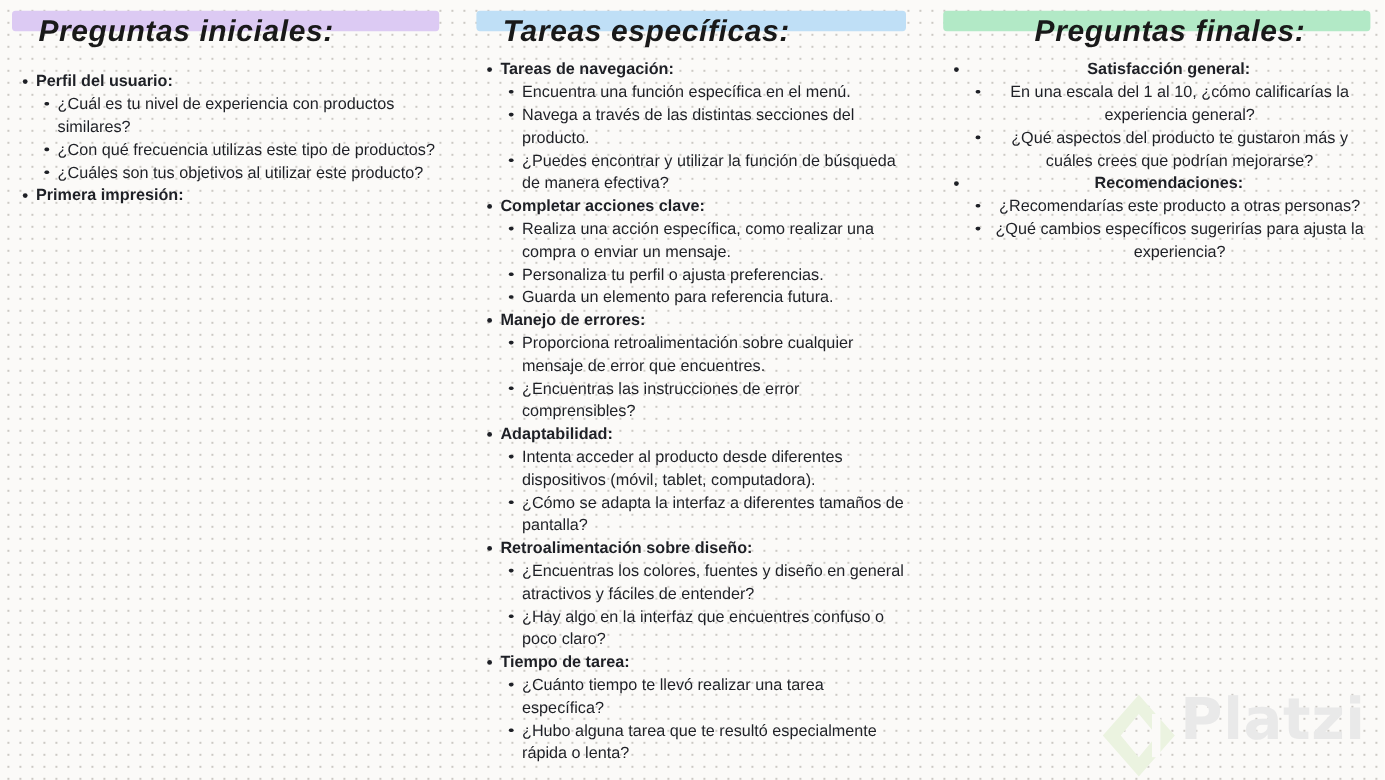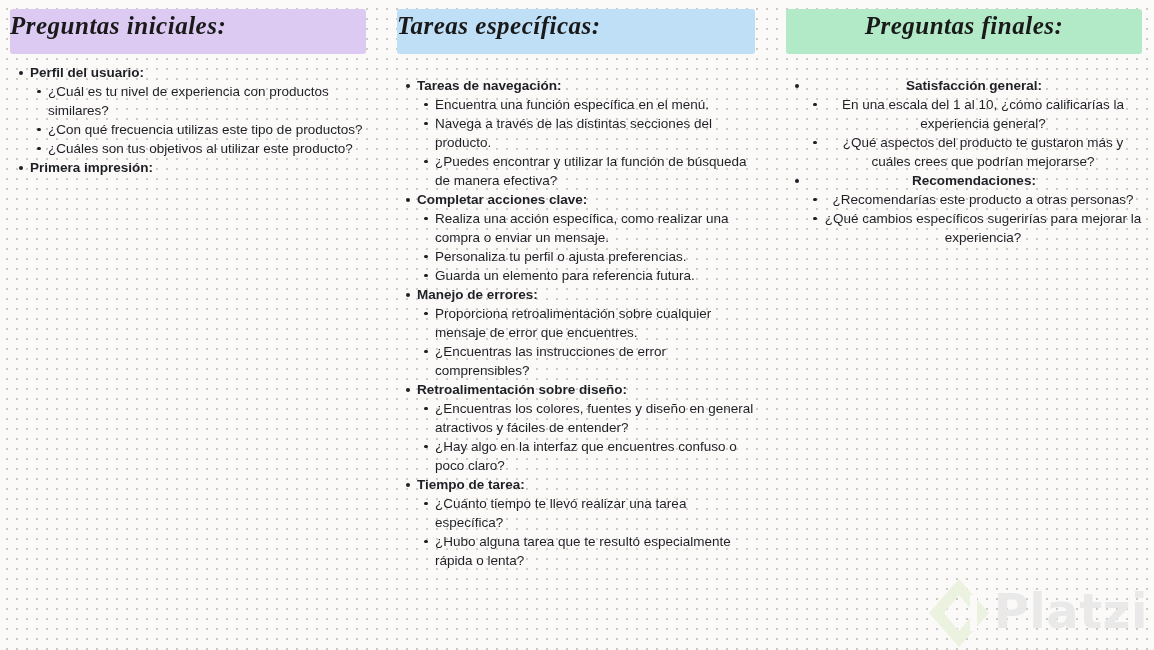--- a/index.html
+++ b/index.html
@@ -20,41 +20,41 @@
     background-size: 10px 10px;
     background-position: 2px 4px;
   }
 
   .column { position: absolute; top: 9px; }
   .col-1 { left: 10px;  width: 356px; }
   .col-2 { left: 397px; width: 358px; }
   .col-3 { left: 786px; width: 356px; text-align: center; }
 
   .col-title {
-    height: 45px;
+    height: 17px;
     line-height: 34px;
-    padding-left: 0;
+    padding-left: 22px;
     border-radius: 3px;
-    font-family: Liberation Serif, serif;
+    font-family: Liberation Sans, sans-serif;
     font-style: italic;
     font-weight: bold;
     font-size: 25px;
     letter-spacing: 0.5px;
     color: #191919;
     white-space: nowrap;
   }
 
   .outline {
     list-style: none;
     margin-top: 22px;
     font-size: 13.5px;
     line-height: 19px;
     color: #1e2026;
   }
-  .col-1 .outline { margin-top: 9px; }
+  .col-1 .outline { margin-top: 32px; }
 
   .sec-heading {
     position: relative;
     padding-left: 20px;
     font-weight: bold;
   }
   .sec-heading::before {
     content: "";
     position: absolute;
     left: 9px;
@@ -76,24 +76,24 @@
     left: 27px;
     top: 7.5px;
     width: 3.5px;
     height: 3.5px;
     border-radius: 50%;
     background: #1e2026;
   }
 
   .watermark {
     position: absolute;
-    right: 6px;
+    right: 16px;
     bottom: 2px;
     display: flex;
-    align-items: center;
+    align-items: flex-start;
     gap: 4px;
   }
   .watermark .logo { display: block; }
   .watermark .wordmark {
     font-family: "DejaVu Sans", sans-serif;
     font-weight: bold;
     font-size: 48px;
     letter-spacing: 0.5px;
     line-height: 1;
     transform: translateY(-2px);
@@ -141,20 +141,27 @@
           </ul>
         </li>
         <li class="sec">
           <div class="sec-heading">Manejo de errores:</div>
           <ul class="sub">
             <li class="sub-item">Proporciona retroalimentación sobre cualquier mensaje de error que encuentres.</li>
             <li class="sub-item">¿Encuentras las instrucciones de error comprensibles?</li>
           </ul>
         </li>
         <li class="sec">
+          <div class="sec-heading">Adaptabilidad:</div>
+          <ul class="sub">
+            <li class="sub-item">Intenta acceder al producto desde diferentes dispositivos (móvil, tablet, computadora).</li>
+            <li class="sub-item">¿Cómo se adapta la interfaz a diferentes tamaños de pantalla?</li>
+          </ul>
+        </li>
+        <li class="sec">
           <div class="sec-heading">Retroalimentación sobre diseño:</div>
           <ul class="sub">
             <li class="sub-item">¿Encuentras los colores, fuentes y diseño en general atractivos y fáciles de entender?</li>
             <li class="sub-item">¿Hay algo en la interfaz que encuentres confuso o poco claro?</li>
           </ul>
         </li>
         <li class="sec">
           <div class="sec-heading">Tiempo de tarea:</div>
           <ul class="sub">
             <li class="sub-item">¿Cuánto tiempo te llevó realizar una tarea específica?</li>
@@ -171,21 +178,21 @@
           <div class="sec-heading">Satisfacción general:</div>
           <ul class="sub">
             <li class="sub-item">En una escala del 1 al 10, ¿cómo calificarías la experiencia general?</li>
             <li class="sub-item">¿Qué aspectos del producto te gustaron más y cuáles crees que podrían mejorarse?</li>
           </ul>
         </li>
         <li class="sec">
           <div class="sec-heading">Recomendaciones:</div>
           <ul class="sub">
             <li class="sub-item">¿Recomendarías este producto a otras personas?</li>
-            <li class="sub-item">¿Qué cambios específicos sugerirías para mejorar la experiencia?</li>
+            <li class="sub-item">¿Qué cambios específicos sugerirías para ajusta la experiencia?</li>
           </ul>
         </li>
       </ul>
   </section>
 
   <div class="watermark">
     <svg class="logo" width="62" height="70" viewBox="0 0 62 70" aria-hidden="true">
       <path fill-rule="evenodd" d="M31 1 L61 35 L31 69 L1 35 Z M31 17 L46 35 L31 53 L16 35 Z" fill="#ebf3e0"></path>
       <rect x="42" y="17" width="7" height="36" fill="#fbfaf8"></rect>
     </svg>

